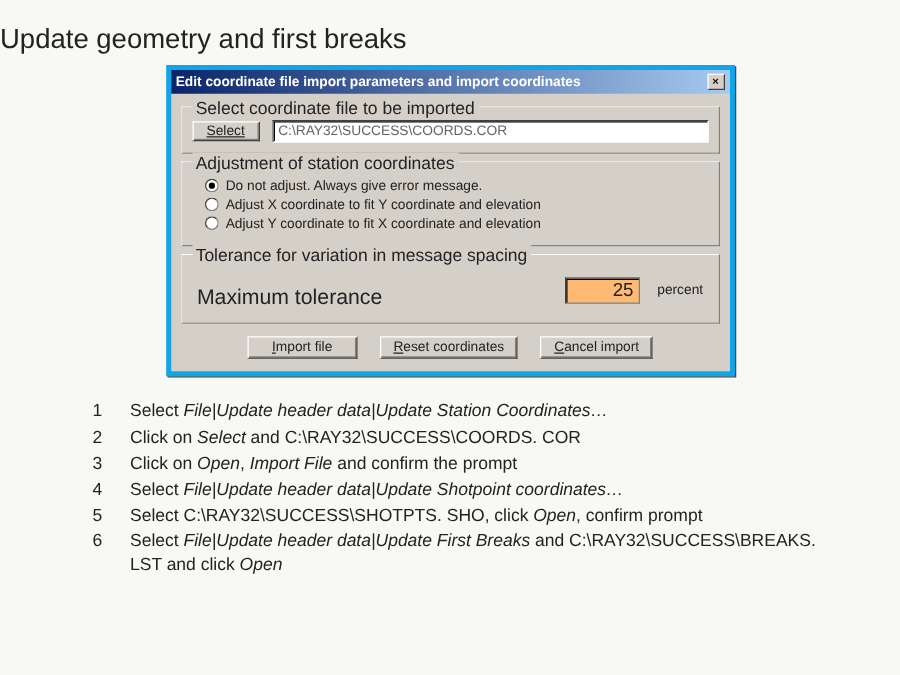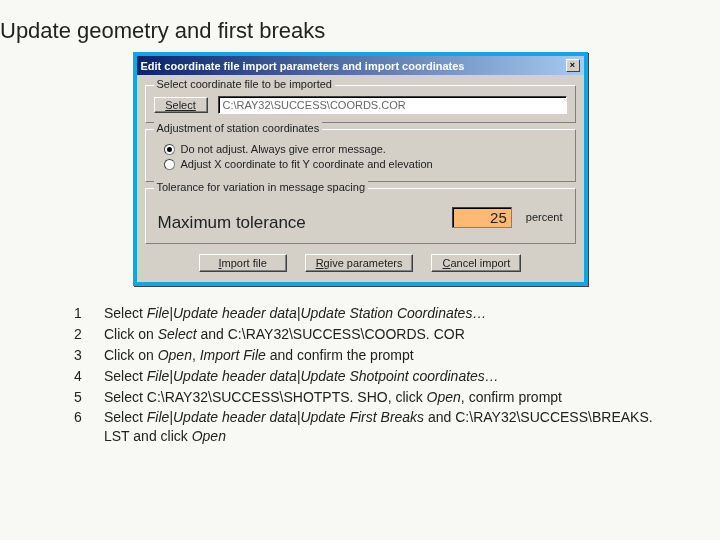--- a/index.html
+++ b/index.html
@@ -65,21 +65,21 @@
     border-right-color: #808080;
     border-bottom-color: #808080;
     margin: -7px -9px -9px -9px;
     padding: 10px 8px 8px 8px;
   }
   .group-label {
     position: absolute;
     top: -8px; left: 8px;
     background: #d4d0c8;
     padding: 0 3px;
-    font-size: 11px;
+    font-size: 14px;
   }
   .row { display: flex; align-items: center; gap: 10px; }
   .btn {
     background: #d4d0c8;
     border: 1px solid #404040;
     border-top-color: #fff;
     border-left-color: #fff;
     box-shadow: inset -1px -1px 0 #808080;
     padding: 2px 10px;
     font-size: 11px;
@@ -97,21 +97,21 @@
     border: 1px solid #808080;
     border-top-color: #404040;
     border-left-color: #404040;
     border-right-color: #fff;
     border-bottom-color: #fff;
     box-shadow: inset 1px 1px 0 #000;
     overflow: hidden;
     white-space: nowrap;
   }
   .radio-row {
-    display: flex; align-items: flex-end; gap: 6px;
+    display: flex; align-items: flex-start; gap: 6px;
     font-size: 11px; margin: 3px 0 3px 10px;
   }
   .radio {
     width: 11px; height: 11px;
     border-radius: 50%;
     background: #fff;
     border: 1px solid #808080;
     border-top-color: #404040; border-left-color: #404040;
     position: relative;
     flex-shrink: 0;
@@ -176,38 +176,42 @@
       <div class="group-label">Adjustment of station coordinates</div>
       <div class="group-inner">
         <div class="radio-row">
           <span class="radio checked"></span>
           <span>Do not adjust. Always give error message.</span>
         </div>
         <div class="radio-row">
           <span class="radio"></span>
           <span>Adjust X coordinate to fit Y coordinate and elevation</span>
         </div>
+        <div class="radio-row">
+          <span class="radio"></span>
+          <span>Adjust Y coordinate to fit X coordinate and elevation</span>
+        </div>
       </div>
     </div>
 
     <div class="group">
       <div class="group-label">Tolerance for variation in message spacing</div>
       <div class="group-inner">
         <div class="row" style="gap:14px; padding:2px 4px;">
           <span style="font-size:17px;margin-top:12px;">Maximum tolerance</span>
           <span style="flex:1"></span>
           <div class="tol-input">25</div>
           <span style="font-size:11px;">percent</span>
         </div>
       </div>
     </div>
 
     <div class="button-row">
       <div class="btn"><span class="u">I</span><span>mport file</span></div>
-      <div class="btn"><span class="u">R</span><span>give parameters</span></div>
+      <div class="btn"><span class="u">R</span><span>eset coordinates</span></div>
       <div class="btn"><span class="u">C</span><span>ancel import</span></div>
     </div>
 
   </div>
 </div>
 
 <div class="steps">
   <div class="num">1</div>
   <div><span>Select </span><span class="em">File|Update header data|Update Station Coordinates…</span></div>
 

